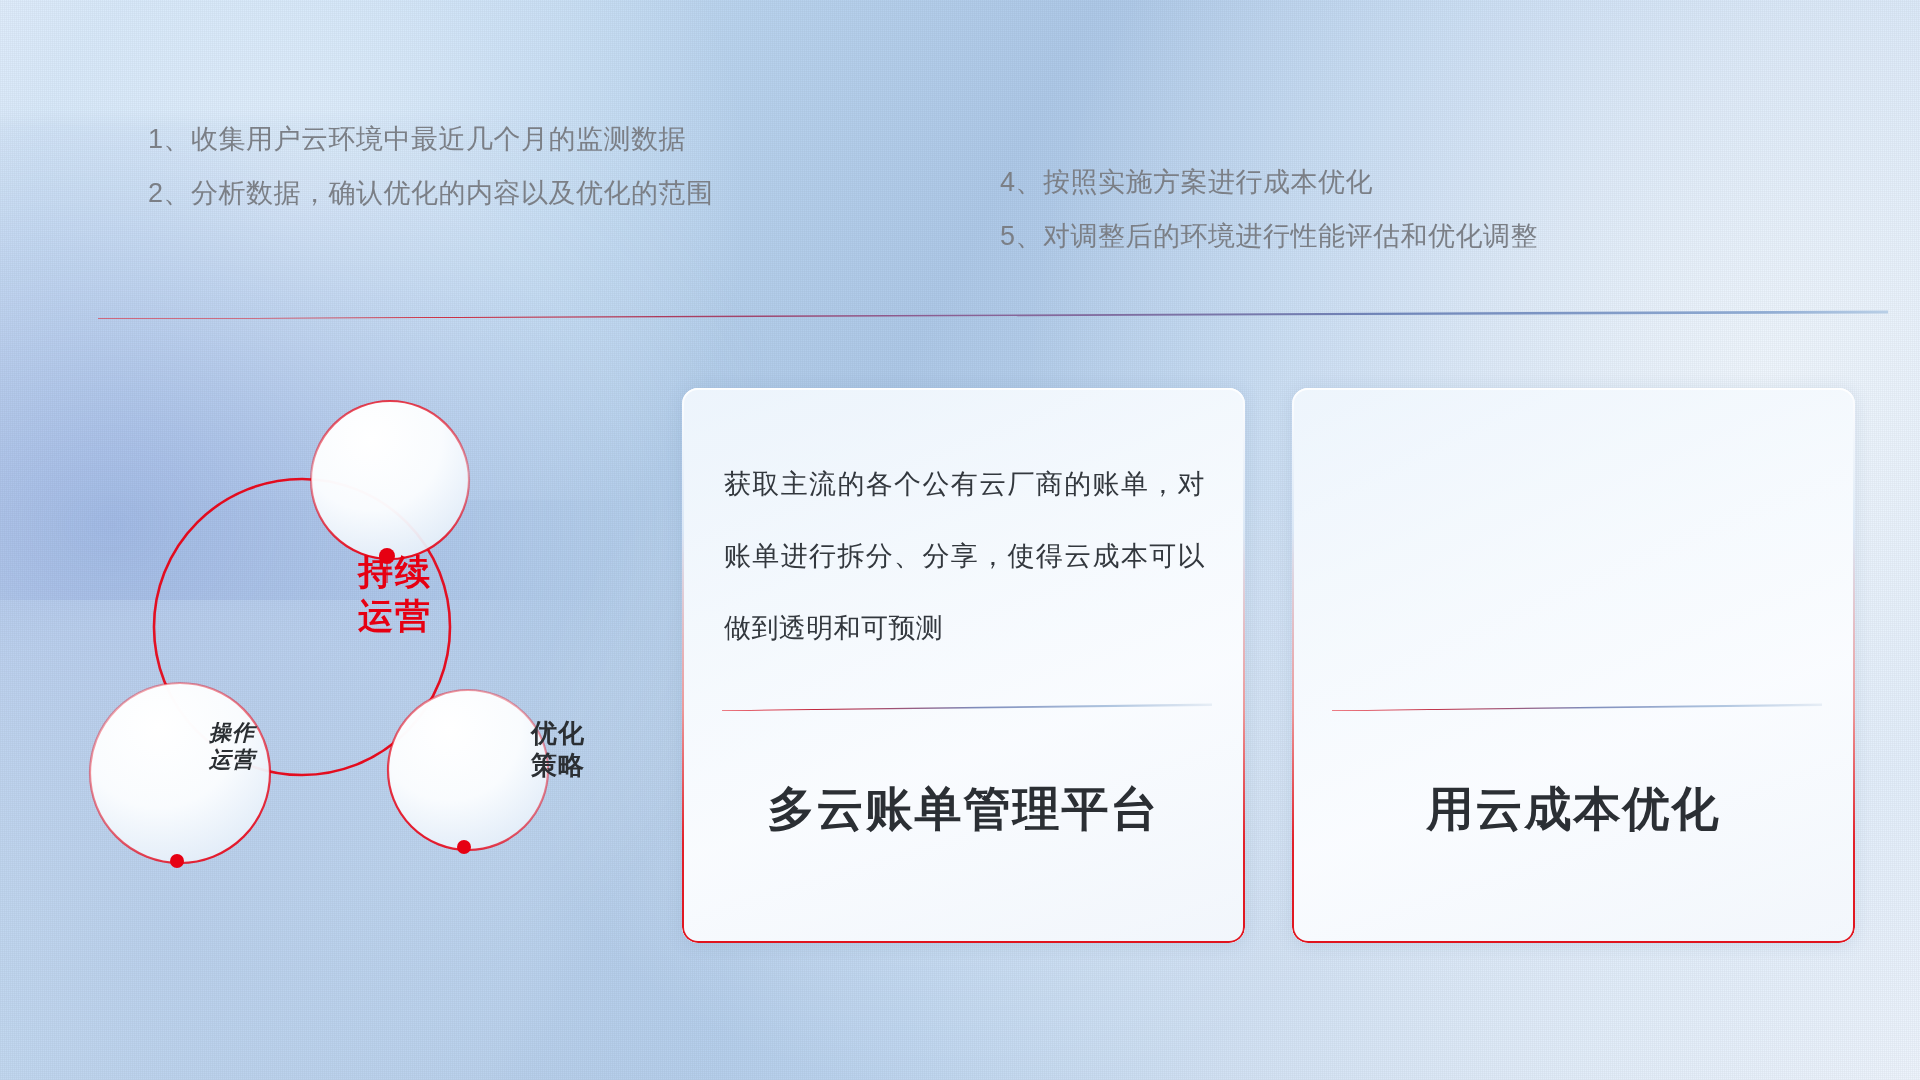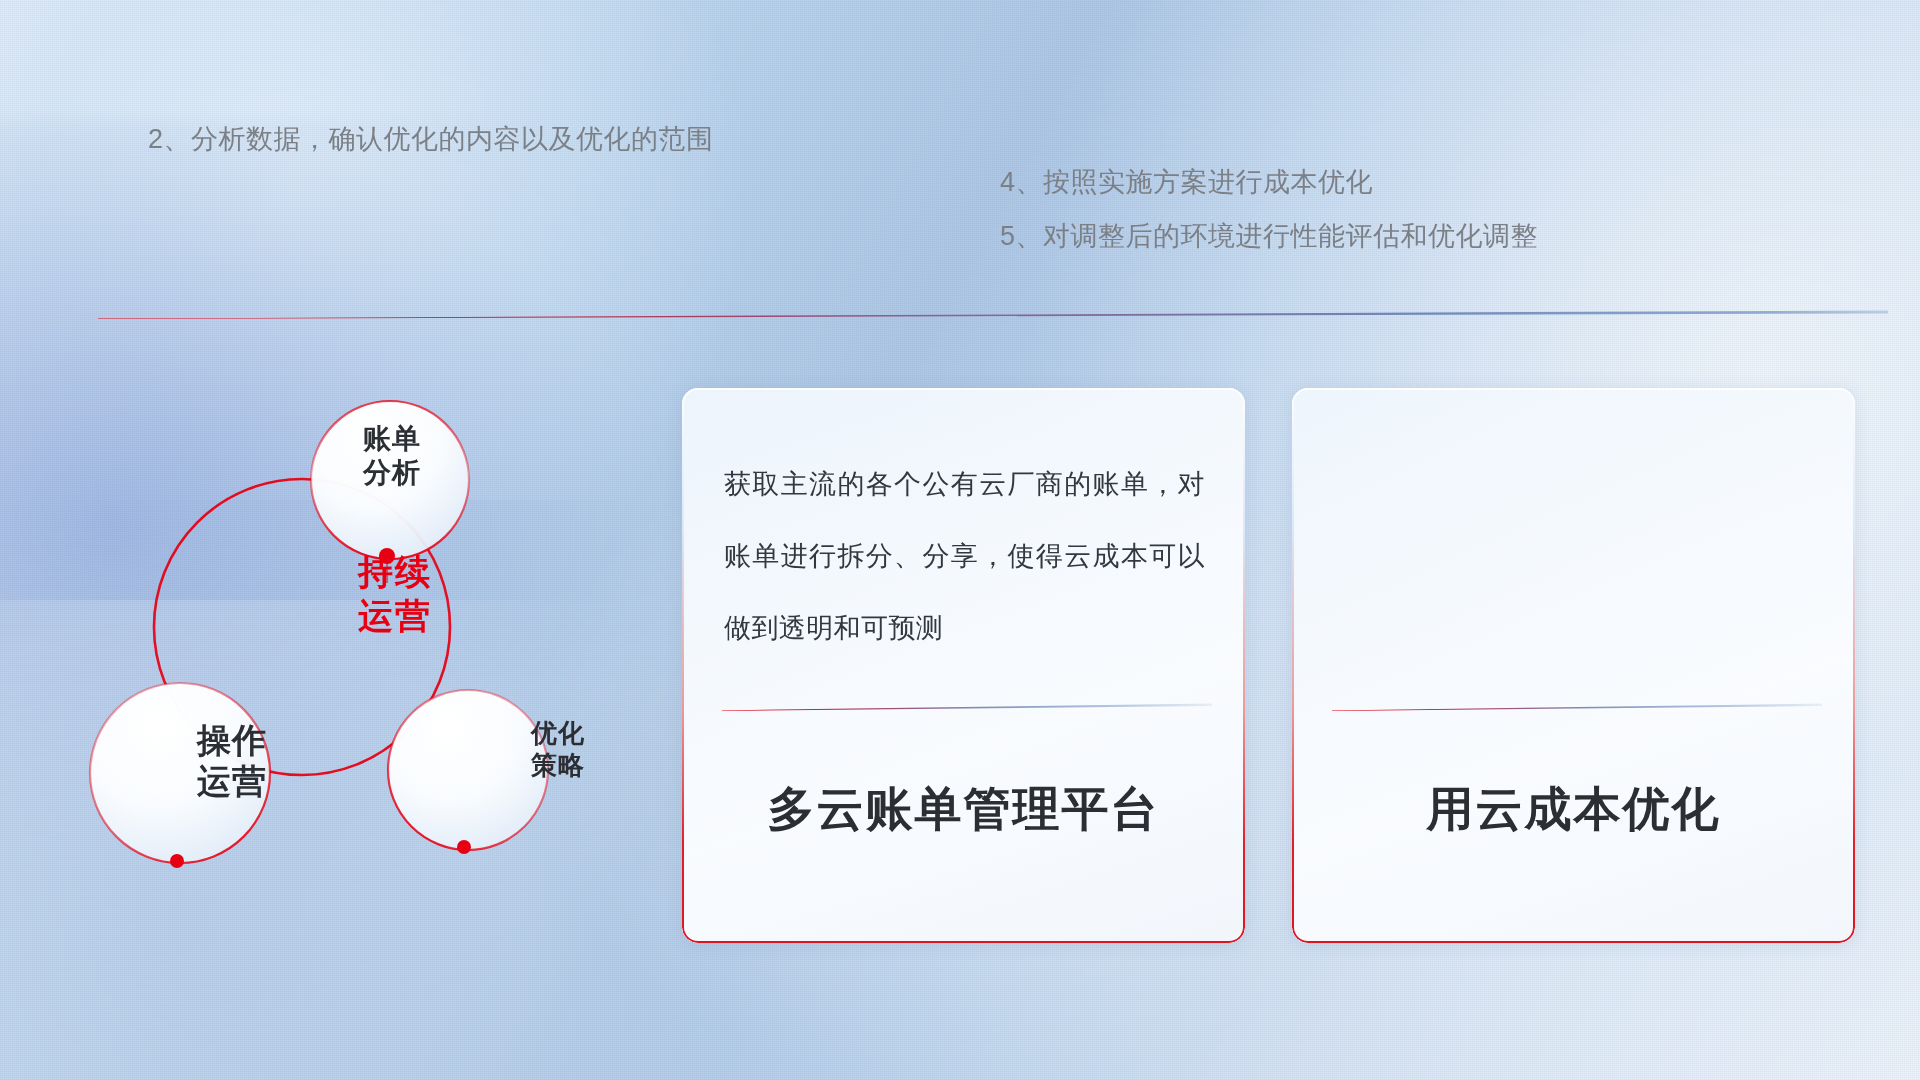--- a/index.html
+++ b/index.html
@@ -125,21 +125,21 @@
   .venn-label {
     position: absolute;
     text-align: center;
     font-weight: bold;
     color: #2b2f33;
     line-height: 1.22;
     letter-spacing: 1px;
     white-space: pre-line;
   }
   .venn-label.top     { left: 212px; top: 77px;  width: 180px; font-size: 28px; }
-  .venn-label.bleft   { left: 52px;  top: 375px; width: 180px; font-size: 34px; }
+  .venn-label.bleft   { left: 52px;  top: 375px; width: 180px; font-size: 22px; font-style: italic; }
   .venn-label.bright  { left: 378px; top: 373px; width: 180px; font-size: 26px; }
   .venn-center {
     position: absolute;
     left: 190px; top: 205px;
     width: 230px;
     text-align: center;
     font-size: 35px;
     font-weight: bold;
     color: #e60012;
     line-height: 1.25;
@@ -229,20 +229,21 @@
 
   <div class="bg-base"></div>
   <div class="bg-glow-topleft"></div>
   <div class="bg-glow-left"></div>
   <div class="bg-glow-bottomleft"></div>
   <div class="bg-glow-right"></div>
   <div class="bg-glow-midsoft"></div>
   <div class="bg-noise"></div>
 
   <div class="steps-col steps-left">
+    <div class="step-line">1、收集用户云环境中最近几个月的监测数据</div>
     <div class="step-line">2、分析数据，确认优化的内容以及优化的范围</div>
   </div>
 
   <div class="steps-col steps-right">
     <div class="step-line">4、按照实施方案进行成本优化</div>
     <div class="step-line">5、对调整后的环境进行性能评估和优化调整</div>
   </div>
 
   <div class="top-divider">
     <svg width="1790" height="9" viewBox="0 0 1790 9" preserveAspectRatio="none" aria-hidden="true">
@@ -298,22 +299,20 @@
 
       <circle cx="300" cy="135" r="79" fill="url(#bubbleGrad)" stroke="url(#bubbleEdgeTop)" stroke-width="2.2"></circle>
 
       <circle cx="297" cy="211" r="8" fill="#e60012"></circle>
       <circle cx="87" cy="516" r="7" fill="#e60012"></circle>
       <circle cx="374" cy="502" r="7" fill="#e60012"></circle>
 
       <line x1="297" y1="219" x2="297" y2="238" stroke="#e60012" stroke-width="2" opacity="0.55"></line>
     </svg>
 
-    <div class="venn-label top">账单
-分析</div>
     <div class="venn-label bleft">操作
 运营</div>
     <div class="venn-label bright">优化
 策略</div>
     <div class="venn-center">持续
 运营</div>
   </div>
 
   <div class="card card-1">
     <div class="card-edge"></div>

